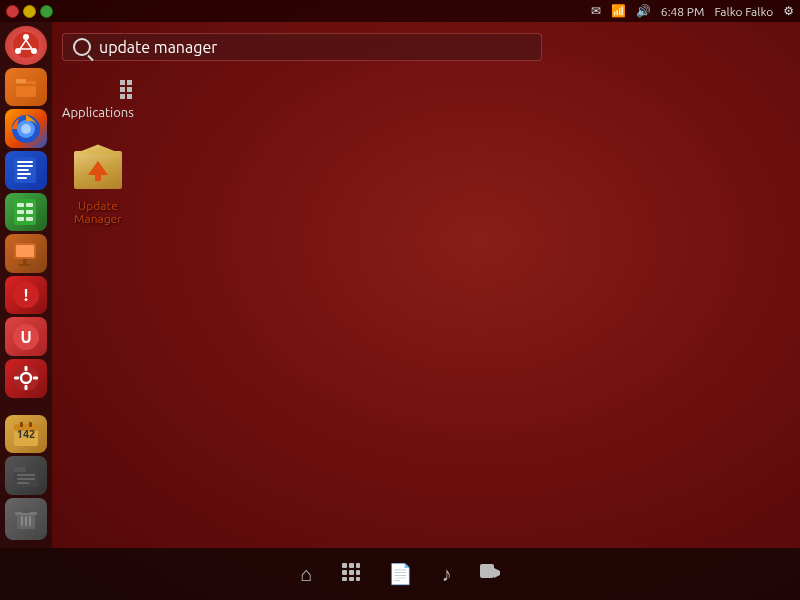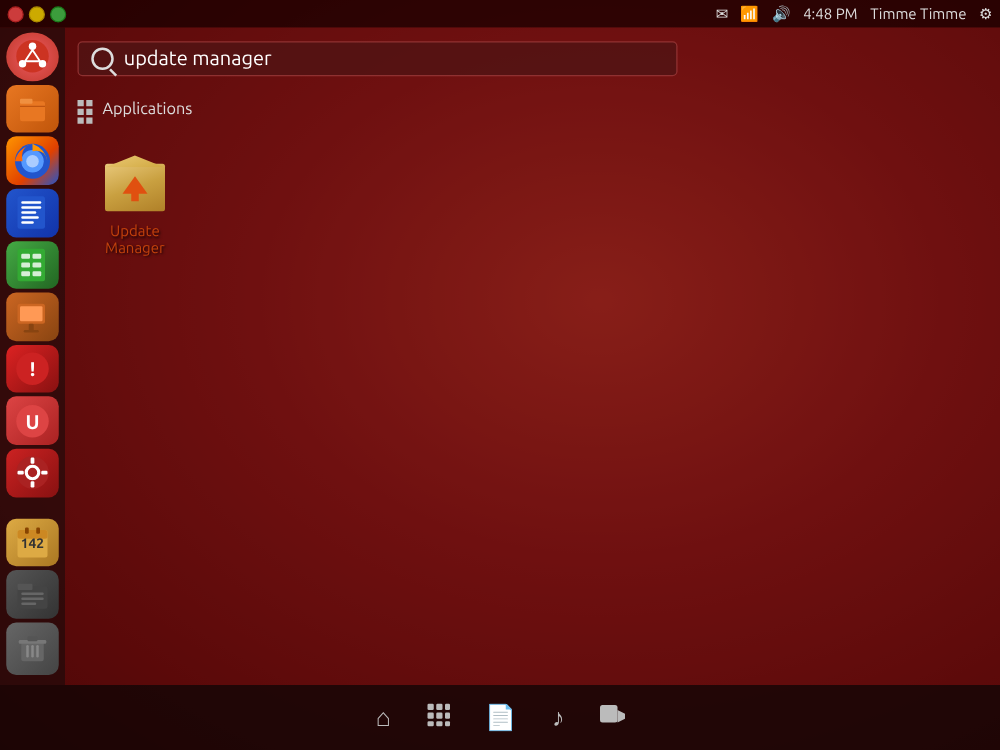--- a/index.html
+++ b/index.html
@@ -149,25 +149,26 @@
     }
 
     
     .applications-section {
       position: absolute;
       top: 80px; left: 62px;
       z-index: 60;
     }
     .applications-header {
       display: flex;
-      align-items: flex-start;
+      align-items: flex-end;
       gap: 6px;
       color: #ddd;
       font-size: 13px;
       margin-bottom: 10px;
+      flex-direction: column;
     }
     .grid-icon {
       display: inline-flex;
       gap: 2px;
       flex-wrap: wrap;
       width: 14px;
     }
     .grid-dot {
       width: 5px; height: 5px;
       background: #bbb;
@@ -263,22 +264,22 @@
 <div class="top-bar">
   <div class="top-bar-left">
     <span class="window-control wc-close"></span>
     <span class="window-control wc-min"></span>
     <span class="window-control wc-max"></span>
   </div>
   <div class="top-bar-right">
     <span>✉</span>
     <span>📶</span>
     <span>🔊</span>
-    <span>4:48 PM</span>
-    <span>Timme Timme</span>
+    <span>6:48 PM</span>
+    <span>Falko Falko</span>
     <span>⚙</span>
   </div>
 </div>
 
 <div class="sidebar">
   <div class="ubuntu-icon">
     <svg width="28" height="28" viewBox="0 0 28 28" fill="none">
       <circle cx="14" cy="14" r="13" fill="#cc3322"></circle>
       <circle cx="14" cy="6" r="3" fill="white"></circle>
       <circle cx="22" cy="20" r="3" fill="white"></circle>

